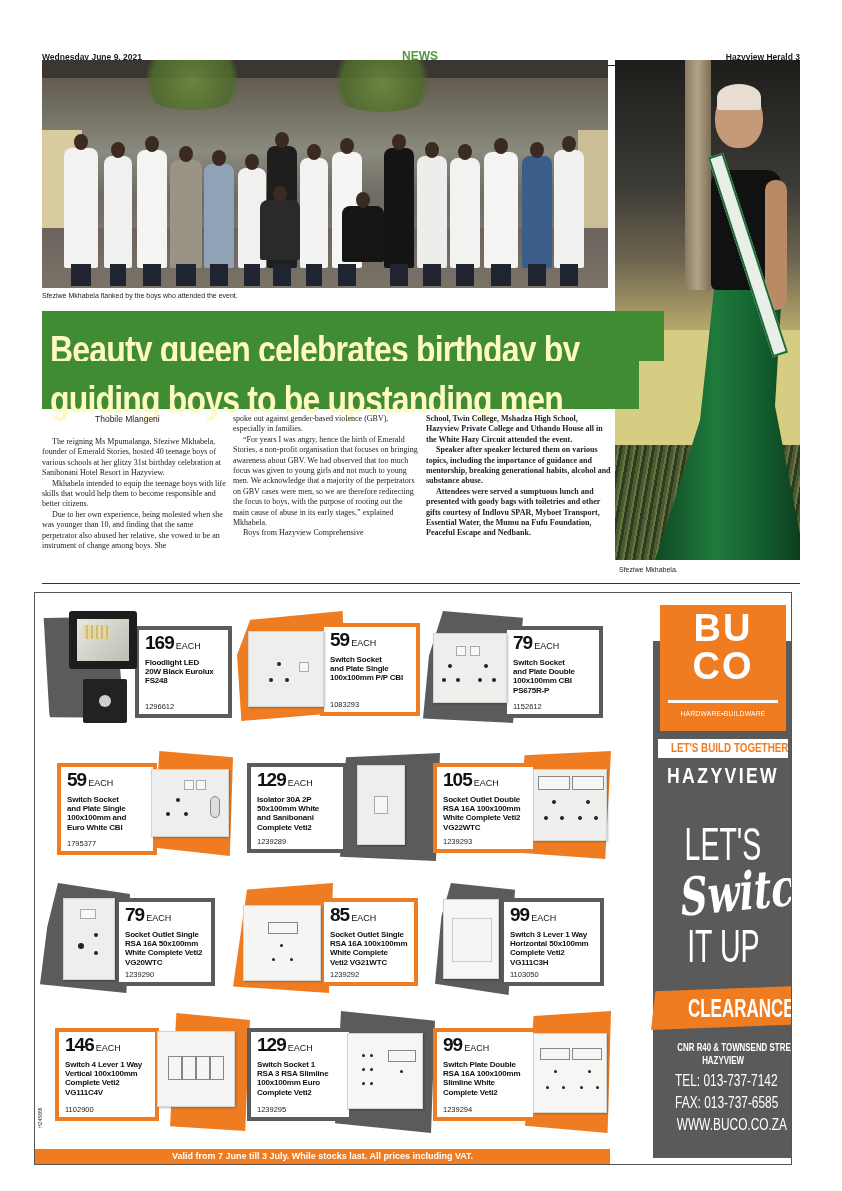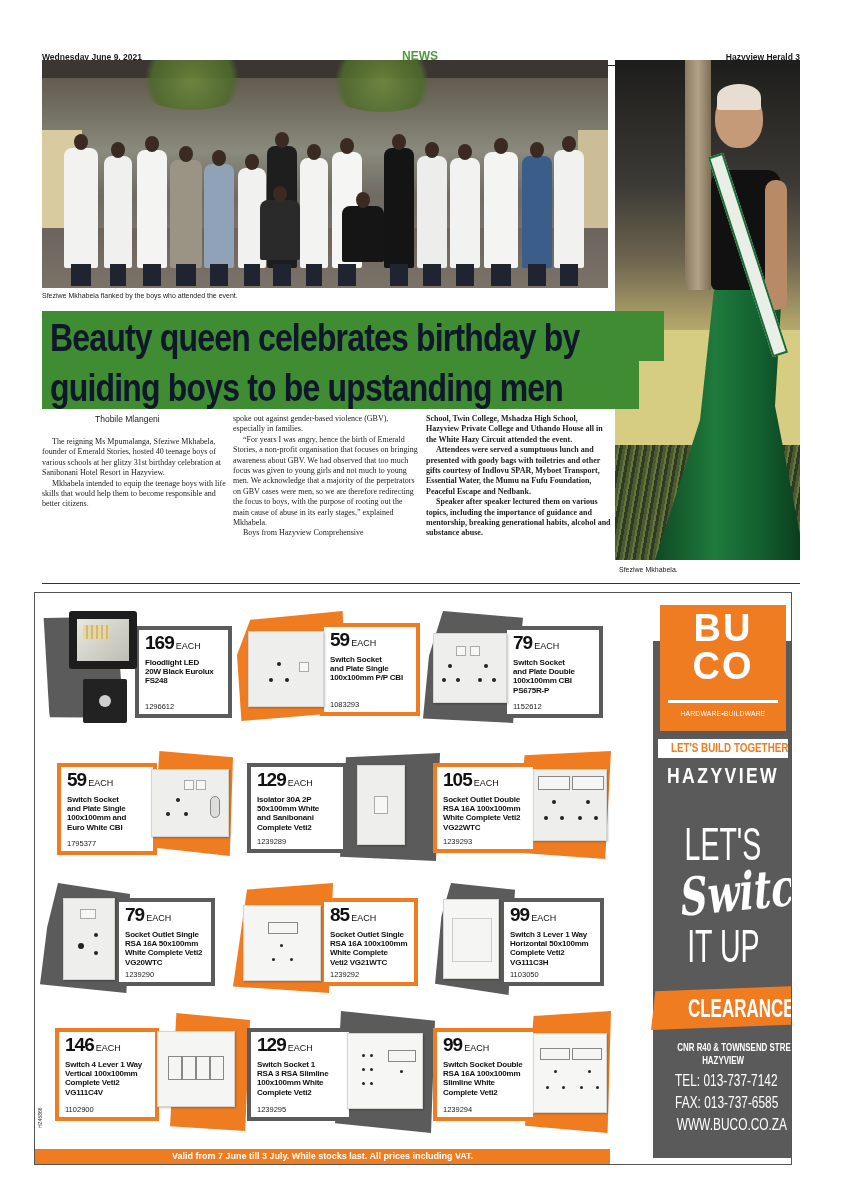--- a/index.html
+++ b/index.html
@@ -35,22 +35,22 @@
   .lady-head { position: absolute; left: 100px; top: 28px; width: 48px; height: 60px; border-radius: 50% 50% 45% 45%; background: #c59a78; }
   .lady-hair { position: absolute; left: 102px; top: 24px; width: 44px; height: 26px; border-radius: 50% 50% 10% 10%; background: #e7ddd0; }
   .lady-top { position: absolute; left: 96px; top: 110px; width: 70px; height: 120px; border-radius: 14px 14px 6px 6px; background: #111; }
   .lady-arm { position: absolute; left: 150px; top: 120px; width: 22px; height: 130px; border-radius: 10px; background: #b88a66; }
   .lady-dress { position: absolute; left: 40px; top: 220px; width: 150px; height: 280px; background: linear-gradient(90deg, #0e4a24, #1f7a3c 40%, #136030 70%, #0a3a1c); clip-path: polygon(40% 0, 85% 0, 80% 45%, 100% 100%, 0 100%, 30% 50%); }
   .lady-sash { position: absolute; left: 125px; top: 90px; width: 16px; height: 210px; background: #e9efe6; border: 2px solid #1b6b37; transform: rotate(-18deg); }
   .caption-right { position: absolute; left: 619px; top: 566px; font: 7px "Liberation Sans", sans-serif; color: #222; }
 
   
   .headline { position: absolute; left: 42px; top: 311px; width: 620px; height: 97px; }
-  .hl-line { position: absolute; left: 0; background: #3f8c32; color: #0f172a;
-    font: bold 39px "Liberation Sans", sans-serif; letter-spacing: -1px; padding: 4px 8px; line-height: 46px; transform-origin: left center; }
+  .hl-line { position: absolute; left: 0; background: #3f8c32; color: #fef9c3;
+    font: bold 39px "Liberation Sans", sans-serif; letter-spacing: -1px; padding: 16px 8px; line-height: 46px; transform-origin: left center; }
   .hl-line.l1 { top: 0; width: 622px; height: 50px; }
   .hl-line.l2 { top: 50px; width: 597px; height: 48px; }
   .hl-line span { display: inline-block; transform: scaleX(0.82); transform-origin: left center; white-space: nowrap; }
 
   
   .byline { position: absolute; left: 95px; top: 414px; font: 8.5px "Liberation Sans", sans-serif; color: #222; }
   .col { position: absolute; top: 414px; width: 186px; font: 8px/10.4px "Liberation Serif", serif; color: #222; text-align: left; }
   .col p { text-indent: 10px; }
   .col p.noind { text-indent: 0; }
   .col1 { left: 42px; top: 437px; }
@@ -211,30 +211,31 @@
 
 <div class="headline">
   <div class="hl-line l1"><span>Beauty queen celebrates birthday by</span></div>
   <div class="hl-line l2"><span>guiding boys to be upstanding men</span></div>
 </div>
 
 <div class="byline">Thobile Mlangeni</div>
 <div class="col col1">
   <p>The reigning Ms Mpumalanga, Sfeziwe Mkhabela, founder of Emerald Stories, hosted 40 teenage boys of various schools at her glitzy 31st birthday celebration at Sanibonani Hotel Resort in Hazyview.</p>
   <p>Mkhabela intended to equip the teenage boys with life skills that would help them to become responsible and better citizens.</p>
+  <p>Due to her own experience, being molested when she was younger than 10, and finding that the same perpetrator also abused her relative, she vowed to be an instrument of change among boys. She</p>
 </div>
 <div class="col col2">
   <p class="noind">spoke out against gender-based violence (GBV), especially in families.</p>
   <p>“For years I was angry, hence the birth of Emerald Stories, a non-profit organisation that focuses on bringing awareness about GBV. We had observed that too much focus was given to young girls and not much to young men. We acknowledge that a majority of the perpetrators on GBV cases were men, so we are therefore redirecting the focus to boys, with the purpose of rooting out the main cause of abuse in its early stages,” explained Mkhabela.</p>
   <p>Boys from Hazyview Comprehensive</p>
 </div>
 <div class="col col3">
   <p class="noind">School, Twin College, Mshadza High School, Hazyview Private College and Uthando House all in the White Hazy Circuit attended the event.</p>
+  <p>Speaker after speaker lectured them on various topics, including the importance of guidance and mentorship, breaking generational habits, alcohol and substance abuse.</p>
   <p>Attendees were served a sumptuous lunch and presented with goody bags with toiletries and other gifts courtesy of Indlovu SPAR, Myboet Transport, Essential Water, the Mumu na Fufu Foundation, Peaceful Escape and Nedbank.</p>
-  <p>Speaker after speaker lectured them on various topics, including the importance of guidance and mentorship, breaking generational habits, alcohol and substance abuse.</p>
 </div>
 
 <div class="rule-bottom"></div>
 
 <div class="ad">
 
   <div class="splash grey" style="left:8px;top:20px;width:80px;height:110px;transform:rotate(-8deg);clip-path:polygon(10% 0,100% 8%,92% 100%,0 90%)"></div>
   <div class="card" style="left:100px;top:33px;width:97px;height:92px">
     <div class="price"><span>169</span><span class="each">EACH</span></div>
     <div class="desc">
@@ -416,41 +417,41 @@
       <div class="lever" style="left:38px;top:24px;width:14px;height:24px"></div>
       <div class="lever" style="left:52px;top:24px;width:14px;height:24px"></div>
   </div>
 
   <div class="splash grey" style="left:300px;top:418px;width:100px;height:122px;clip-path:polygon(6% 0,100% 8%,96% 100%,0 92%)"></div>
   <div class="card" style="left:212px;top:435px;width:106px;height:93px">
     <div class="price"><span>129</span><span class="each">EACH</span></div>
     <div class="desc">
         <div>Switch Socket 1</div>
         <div>RSA 3 RSA Slimline</div>
-        <div>100x100mm White</div>
+        <div>100x100mm Euro</div>
         <div>Complete Veti2</div>
       </div>
     <div class="code">1239295</div>
   </div>
   <div class="prod" style="left:312px;top:440px;width:76px;height:76px;background:#f6f6f4">
     <div class="hole" style="left:14px;top:20px;width:3px;height:3px"></div>
       <div class="hole" style="left:22px;top:20px;width:3px;height:3px"></div>
     <div class="hole" style="left:14px;top:34px;width:3px;height:3px"></div>
       <div class="hole" style="left:22px;top:34px;width:3px;height:3px"></div>
     <div class="hole" style="left:14px;top:48px;width:3px;height:3px"></div>
       <div class="hole" style="left:22px;top:48px;width:3px;height:3px"></div>
     <div class="lever" style="left:40px;top:16px;width:28px;height:12px"></div>
     <div class="hole" style="left:52px;top:36px;width:3px;height:3px"></div>
   </div>
 
   <div class="splash orange" style="left:490px;top:418px;width:86px;height:122px;clip-path:polygon(10% 4%,100% 0,96% 100%,0 94%)"></div>
   <div class="card orange" style="left:398px;top:435px;width:104px;height:93px">
     <div class="price"><span>99</span><span class="each">EACH</span></div>
     <div class="desc">
-        <div>Switch Socket Double</div>
+        <div>Switch Plate Double</div>
         <div>RSA 16A 100x100mm</div>
         <div>Slimline White</div>
         <div>Complete Veti2</div>
       </div>
     <div class="code">1239294</div>
   </div>
   <div class="prod" style="left:498px;top:440px;width:74px;height:80px;background:#f6f6f4">
     <div class="lever" style="left:6px;top:14px;width:30px;height:12px"></div>
       <div class="lever" style="left:38px;top:14px;width:30px;height:12px"></div>
     <div class="hole" style="left:20px;top:36px;width:3px;height:3px"></div>

